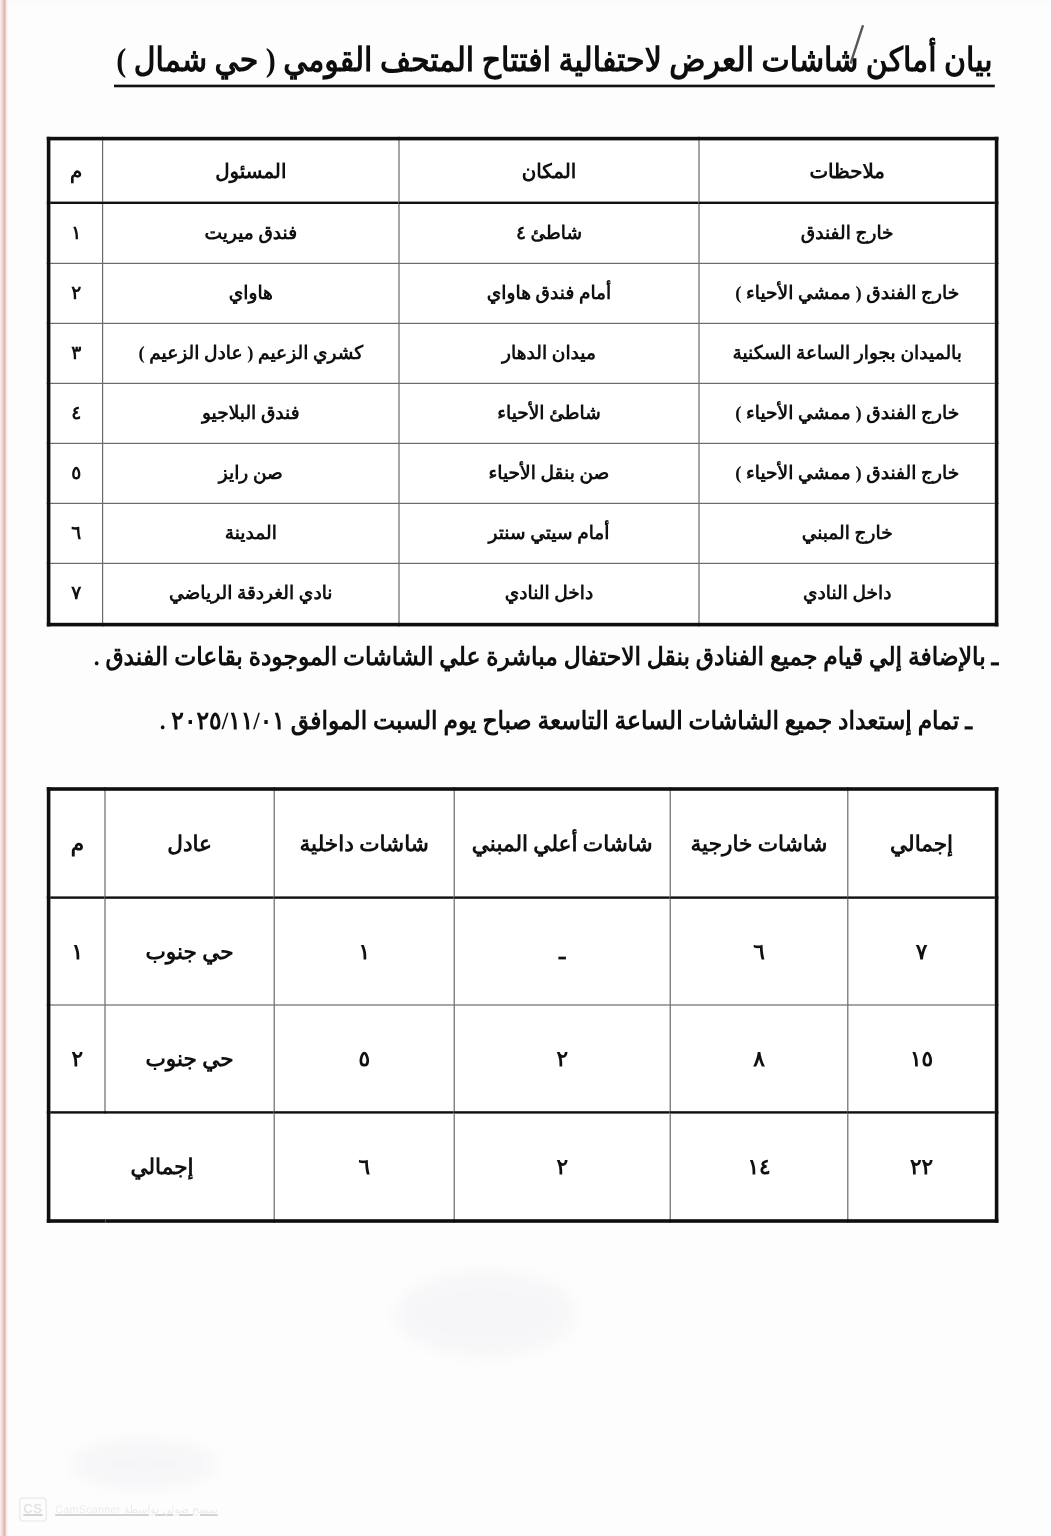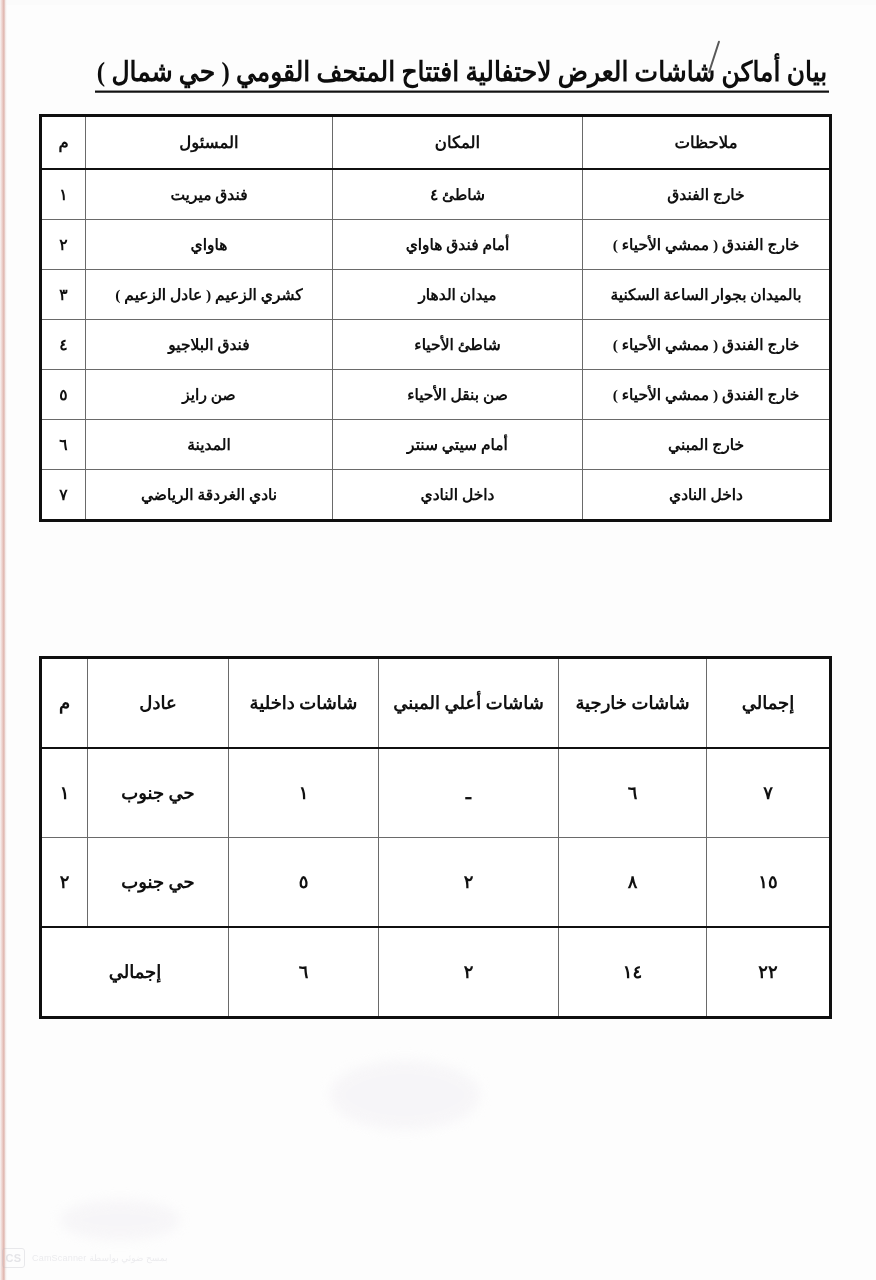--- a/index.html
+++ b/index.html
@@ -40,21 +40,20 @@
     inset: 0;
   }
 
   
   .title-wrap {
     position: absolute;
     top: 36px;
     right: 44px;
     width: 740px;
     text-align: center;
-    margin-top: 20px;
   }
   .doc-title {
     display: inline-block;
     font-family: "Liberation Serif", "DejaVu Serif", serif;
     font-weight: bold;
     font-size: 25px;
     line-height: 1.25;
     letter-spacing: -0.3px;
     color: #0d0d0d;
     border-bottom: 2.5px solid #111;
@@ -156,27 +155,28 @@
   .s-total   { width: 124px; }
   .s-outer   { width: 148px; }
   .s-rooftop { width: 180px; }
   .s-inner   { width: 150px; }
   .s-dist    { width: 141px; }
   .s-num     { width: 47px; }
 
   
   .watermark {
     position: absolute;
-    left: 2px;
+    left: 16px;
     bottom: 12px;
     display: flex;
     align-items: center;
     gap: 7px;
     opacity: .30;
     direction: ltr;
+    text-decoration: underline;
   }
   .cs-badge {
     width: 21px;
     height: 18px;
     border: 1.4px solid #b9b9c2;
     border-radius: 3px;
     font-family: "Liberation Sans", sans-serif;
     font-size: 11px;
     font-weight: bold;
     color: #adadb8;
@@ -269,20 +269,24 @@
       </tr>
       <tr>
         <td>داخل النادي</td>
         <td>داخل النادي</td>
         <td>نادي الغردقة الرياضي</td>
         <td>٧</td>
       </tr>
     </tbody>
   </table>
 
+  <div class="notes">
+    <div class="note-line">ـ بالإضافة إلي قيام جميع الفنادق بنقل الاحتفال مباشرة علي الشاشات الموجودة بقاعات الفندق .</div>
+    <div class="note-line indent">ـ تمام إستعداد جميع الشاشات الساعة التاسعة صباح يوم السبت الموافق ٢٠٢٥/١١/٠١ .</div>
+  </div>
 
   <table class="doc-table" id="table-screens-summary">
     <colgroup>
       <col class="s-total">
         <col class="s-outer">
         <col class="s-rooftop">
         <col class="s-inner">
         <col class="s-dist">
         <col class="s-num">
     </colgroup>

